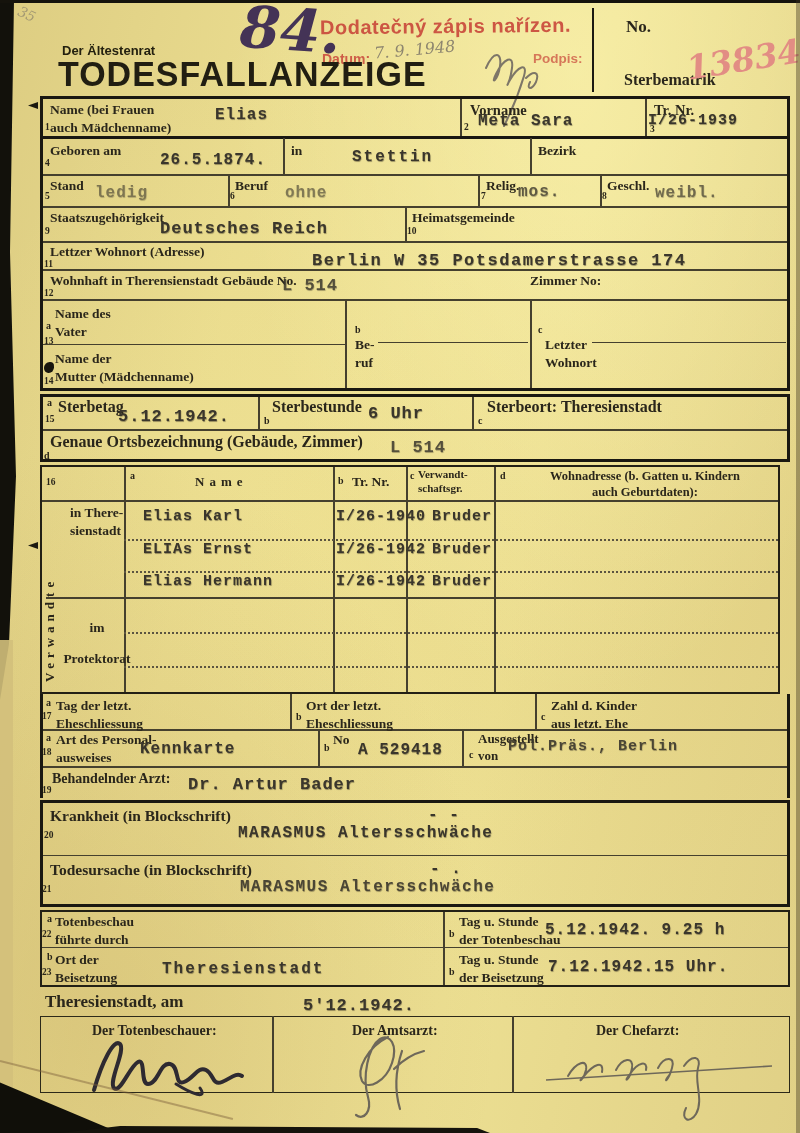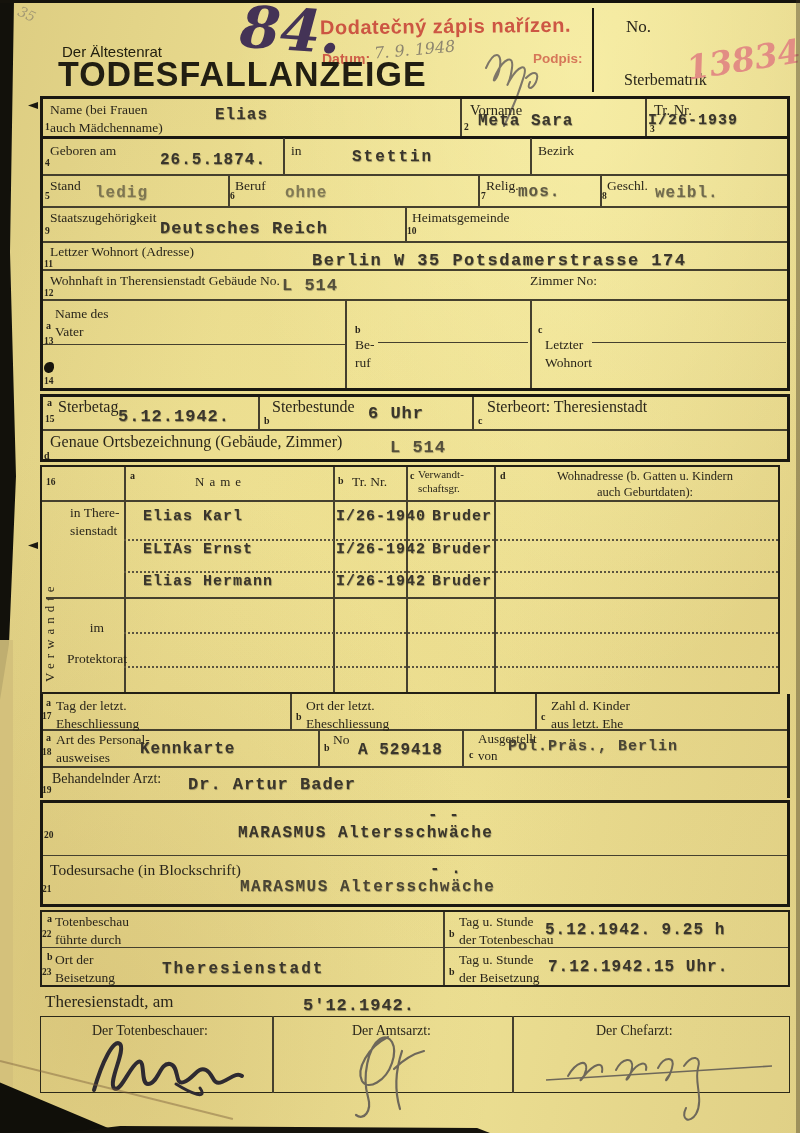--- a/index.html
+++ b/index.html
@@ -5,21 +5,21 @@
   html,body{margin:0;padding:0;background:#1a1812;}
   #doc{position:relative;width:800px;height:1133px;overflow:hidden;
     background:
       radial-gradient(ellipse at 72% 6%, rgba(255,248,180,.55), transparent 42%),
       radial-gradient(ellipse at 12% 90%, rgba(185,155,85,.30), transparent 40%),
       radial-gradient(ellipse at 95% 55%, rgba(225,205,125,.35), transparent 50%),
       radial-gradient(ellipse at 40% 45%, rgba(245,232,150,.35), transparent 55%),
       linear-gradient(100deg,#ddcd82,#e9db8e 28%,#ecdf92 62%,#e0d086);
     font-family:"Liberation Serif","DejaVu Serif",serif;}
   .abs{position:absolute;}
-  .lbl{font-family:"Liberation Serif","DejaVu Serif",serif;font-weight:400;color:#2a261b;font-size:13.5px;line-height:1.3;}
+  .lbl{font-family:"Liberation Serif","DejaVu Serif",serif;font-weight:700;color:#2a261b;font-size:13.5px;line-height:1.3;}
   .pre{white-space:pre-line;}
   .t{font-family:"Liberation Mono","DejaVu Sans Mono",monospace;font-weight:700;color:#3a362c;font-size:16px;letter-spacing:1px;text-shadow:.5px .5px .7px rgba(55,48,35,.45);}
   .num{font-size:9.5px;font-weight:700;color:#2a261b;font-family:"Liberation Serif",serif;}
   .mark{font-size:10px;font-weight:700;color:#2a261b;font-family:"Liberation Serif",serif;}
   .hl{position:absolute;background:#45402e;height:1.5px;}
   .hl2{position:absolute;background:#191711;height:2.5px;}
   .vl{position:absolute;background:#45402e;width:1.5px;}
   .dot{position:absolute;border-top:2px dotted #5b5440;height:0;}
   .hbox{position:absolute;border:3px solid #1a1811;box-sizing:border-box;}
   .mbox{position:absolute;border:2px solid #232015;box-sizing:border-box;}
@@ -29,21 +29,21 @@
   .hand-red{color:#e28d84;font-style:italic;font-family:"DejaVu Serif",serif;}
   .sans{font-family:"Liberation Sans","DejaVu Sans",sans-serif;}
   svg{overflow:visible;}
 </style>
 </head>
 <body>
 
 <div id="doc">
 
   <div class="abs pencil" style="left:18px;top:6px;font-size:14px;transform:rotate(25deg);opacity:.6">35</div>
-  <div class="abs sans" style="left:62px;top:43px;font-size:15px;font-weight:400;color:#23200f">Der Ältestenrat</div>
+  <div class="abs sans" style="left:62px;top:43px;font-size:13px;font-weight:700;color:#23200f">Der Ältestenrat</div>
   <div class="abs" style="left:240px;top:-4px;font-size:58px;color:#443356;font-style:italic;font-family:'DejaVu Serif',serif;transform:rotate(4deg);font-weight:700">84.</div>
 
   <div class="abs red" style="left:320px;top:15px;font-size:20px;letter-spacing:.5px;opacity:.9;transform:rotate(-.6deg)">Dodatečný zápis nařízen.</div>
   <div class="abs red" style="left:322px;top:51px;font-size:14px;opacity:.85">Datum:</div>
   <div class="abs pencil" style="left:374px;top:40px;font-size:16px;transform:rotate(-5deg);opacity:.85">7. 9. 1948</div>
   <div class="abs red" style="left:533px;top:51px;font-size:13.5px;opacity:.7">Podpis:</div>
   <svg class="abs" style="left:468px;top:40px" width="100" height="90" viewBox="0 0 100 90">
     <path d="M18,28 C26,10 34,12 32,26 C30,40 22,46 28,34 C36,18 46,14 44,28 C42,44 36,50 42,40 C50,26 60,22 56,36 C50,56 42,74 36,86 M58,38 C66,30 72,32 68,42 C64,50 58,50 62,42" fill="none" stroke="#7d7668" stroke-width="2" stroke-linecap="round"></path>
   </svg>
 
@@ -119,20 +119,22 @@
   <div class="abs lbl" style="left:50px;top:272px">Wohnhaft in Therensienstadt Gebäude No.</div>
   <div class="abs num" style="left:44px;top:288px">12</div>
   <div class="abs t" style="left:282px;top:276px;font-size:17px;opacity:.85">L 514</div>
   <div class="abs lbl" style="left:530px;top:272px">Zimmer No:</div>
 
   <div class="abs lbl pre" style="left:55px;top:305px">Name des
 Vater</div>
   <div class="abs mark" style="left:46px;top:320px">a</div>
   <div class="abs num" style="left:44px;top:336px">13</div>
   <div class="abs" style="left:44px;top:362px;width:10px;height:11px;background:#17150e;border-radius:60% 40% 55% 45%"></div>
+  <div class="abs lbl pre" style="left:55px;top:350px">Name der
+Mutter (Mädchenname)</div>
   <div class="abs num" style="left:44px;top:376px">14</div>
   <div class="abs mark" style="left:355px;top:324px">b</div>
   <div class="abs lbl pre" style="left:355px;top:336px">Be-
 ruf</div>
   <div class="abs mark" style="left:538px;top:324px">c</div>
   <div class="abs lbl pre" style="left:545px;top:336px">Letzter
 Wohnort</div>
 
   <div class="hbox" style="left:40px;top:394px;width:750px;height:68px"></div>
   <div class="hl" style="left:43px;top:429px;width:744px"></div>
@@ -222,20 +224,21 @@
   <div class="abs lbl pre" style="left:478px;top:731px;font-size:13px">Ausgestellt
 von</div>
   <div class="abs t" style="left:508px;top:738px;font-size:15px;opacity:.9">Pol.Präs., Berlin</div>
 
   <div class="abs num" style="left:42px;top:785px">19</div>
   <div class="abs lbl" style="left:52px;top:770px;font-size:14px">Behandelnder Arzt:</div>
   <div class="abs t" style="left:188px;top:775px;font-size:17px">Dr. Artur Bader</div>
 
   <div class="hbox" style="left:40px;top:800px;width:750px;height:107px"></div>
   <div class="hl" style="left:43px;top:855px;width:744px;height:1.2px"></div>
+  <div class="abs lbl" style="left:50px;top:806px;font-size:15.5px">Krankheit (in Blockschrift)</div>
   <div class="abs num" style="left:44px;top:830px">20</div>
   <div class="abs t" style="left:428px;top:806px">- -</div>
   <div class="abs t" style="left:238px;top:824px;letter-spacing:1.5px">MARASMUS Altersschwäche</div>
   <div class="abs lbl" style="left:50px;top:860px;font-size:15.5px">Todesursache (in Blockschrift)</div>
   <div class="abs num" style="left:42px;top:884px">21</div>
   <div class="abs t" style="left:430px;top:860px">- .</div>
   <div class="abs t" style="left:240px;top:878px;letter-spacing:1.5px;opacity:.9">MARASMUS Altersschwäche</div>
 
   <div class="mbox" style="left:40px;top:910px;width:750px;height:77px"></div>
   <div class="hl" style="left:42px;top:947px;width:746px;height:1.2px"></div>

